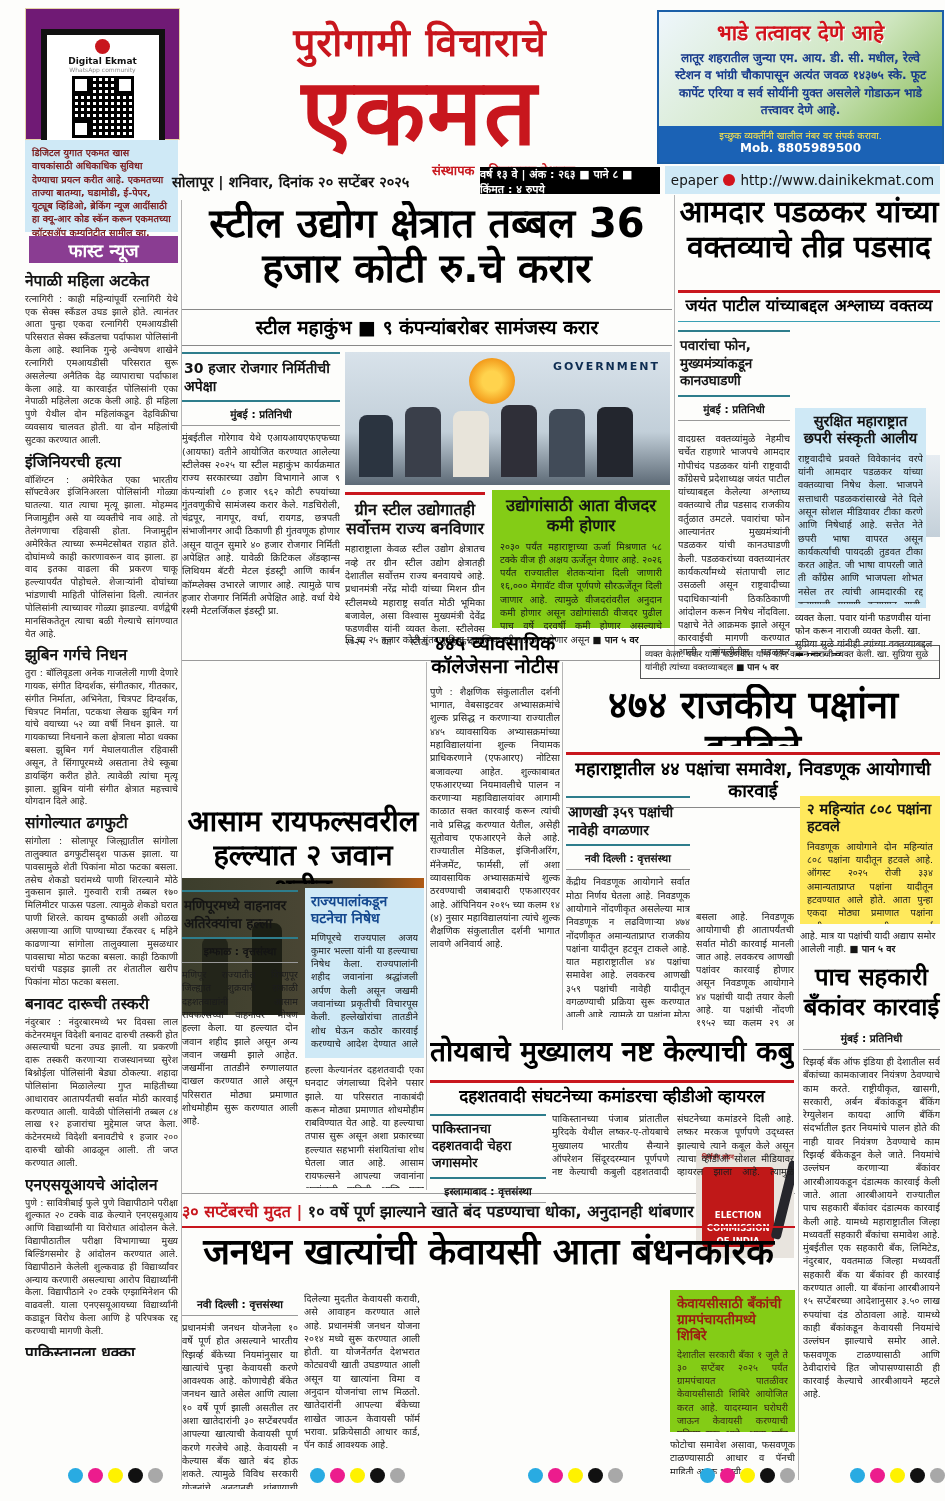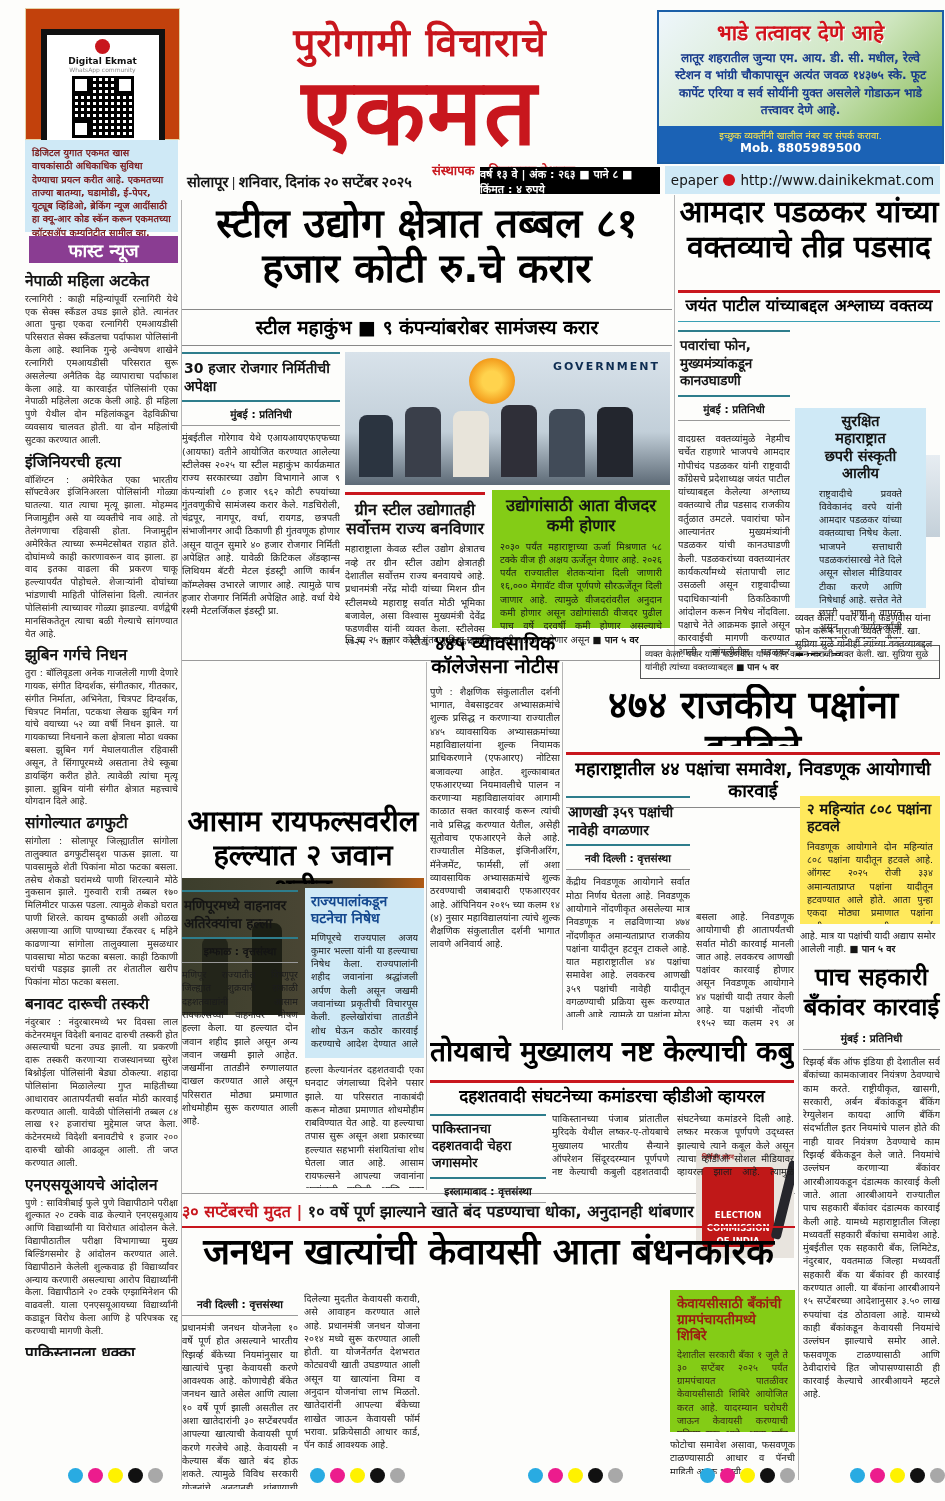--- a/index.html
+++ b/index.html
@@ -3,21 +3,21 @@
 <meta charset="utf-8">
 <style>
   html,body{margin:0;padding:0;background:#8a8a8a;}
   .page{position:relative;width:945px;height:1501px;background:#fdfdfb;margin:0 auto;
         font-family:"DejaVu Sans",sans-serif;color:#141414;overflow:hidden;}
   .abs{position:absolute;}
   .ovh{overflow:hidden;}
   .ctr{text-align:center;}
 
   
-  .qrbox{background:#c2410c;border:1px solid #e4d2a8;}
+  .qrbox{background:#701a75;border:1px solid #e4d2a8;}
   .qrpanel{background:#fff;border:6px solid #111;margin:20px auto 0;width:108px;padding:4px 2px;text-align:center;}
   .logo-dot{width:15px;height:15px;border-radius:50%;background:#c8161d;margin:0 auto 2px;color:#fff;font-size:7px;line-height:15px;}
   .qr-title{font-size:9px;font-weight:bold;color:#111;}
   .qr-sub{font-size:6px;color:#888;margin-bottom:3px;}
   .qrcode{width:62px;height:62px;margin:2px auto;position:relative;
     background:
       repeating-linear-gradient(0deg,#000 0 3px,transparent 3px 6px),
       repeating-linear-gradient(90deg,#000 0 3px,#fff 3px 6px);}
   .fpat{position:absolute;width:12px;height:12px;border:3px solid #000;background:#fff;}
   .caption-box{background:#cfe9f6;color:#7c2022;font-size:9.5px;line-height:1.4;padding:6px 7px;font-weight:bold;}
@@ -140,37 +140,37 @@
 
   <div class="abs adbox ctr" style="left:657px;top:10px;width:283px;height:150px;">
     <div class="ad-title">भाडे तत्वावर देणे आहे</div>
     <div class="ad-body">लातूर शहरातील जुन्या एम. आय. डी. सी. मधील, रेल्वे स्टेशन व भांग्री चौकापासून अत्यंत जवळ १४३७५ स्के. फूट कार्पेट एरिया व सर्व सोयींनी युक्त असलेले गोडाऊन भाडे तत्त्वावर देणे आहे.</div>
     <div class="ad-foot">
       <div class="ad-contact">इच्छुक व्यक्तींनी खालील नंबर वर संपर्क करावा.</div>
       <div class="ad-mob">Mob. 8805989500</div>
     </div>
   </div>
 
-  <div class="abs dateline" style="left:187px;top:167px;width:290px;height:27px;font-family:Liberation Serif, serif;">सोलापूर | शनिवार, दिनांक २० सप्टेंबर २०२५</div>
+  <div class="abs dateline" style="left:172px;top:167px;width:290px;height:27px;">सोलापूर | शनिवार, दिनांक २० सप्टेंबर २०२५</div>
   <div class="abs issue" style="left:480px;top:167px;width:180px;height:27px;">वर्ष १३ वे | अंक : २६३ ■ पाने ८ ■ किंमत : ४ रुपये</div>
   <div class="abs epaper" style="left:665px;top:166px;width:275px;height:28px;">
     <span>epaper</span>
     <span class="ep-icon"></span>
     <span>http://www.dainikekmat.com</span>
   </div>
 
   <div class="abs vrule" style="left:181px;top:200px;height:1280px;"></div>
   <div class="abs vrule" style="left:674px;top:195px;height:465px;"></div>
   <div class="abs hrule" style="left:182px;top:660px;width:758px;"></div>
   <div class="abs vrule" style="left:426px;top:662px;height:528px;"></div>
   <div class="abs vrule" style="left:562px;top:662px;height:368px;"></div>
   <div class="abs vrule" style="left:798px;top:940px;height:540px;"></div>
   <div class="abs hrule" style="left:182px;top:1193px;width:613px;"></div>
 
-  <div class="abs h-xl ctr ovh" style="left:182px;top:201px;width:490px;height:103px;">स्टील उद्योग क्षेत्रात तब्बल ८१ हजार कोटी रु.चे करार</div>
+  <div class="abs h-xl ctr ovh" style="left:182px;top:201px;width:490px;height:103px;">स्टील उद्योग क्षेत्रात तब्बल 36 हजार कोटी रु.चे करार</div>
   <div class="abs subhead ctr" style="left:182px;top:309px;width:490px;border-top:1px solid #888;border-bottom:1px solid #888;padding:6px 0;">स्टील महाकुंभ ■ ९ कंपन्यांबरोबर सामंजस्य करार</div>
 
   <div class="abs" style="left:182px;top:352px;width:158px;">
     <div class="kick">30 हजार रोजगार निर्मितीची अपेक्षा</div>
     <div class="by">मुंबई : प्रतिनिधी</div>
     <div class="body ovh" style="height:252px;">मुंबईतील गोरेगाव येथे एआयआयएफएफच्या (आयफा) वतीने आयोजित करण्यात आलेल्या स्टीलेक्स २०२५ या स्टील महाकुंभ कार्यक्रमात राज्य सरकारच्या उद्योग विभागाने आज ९ कंपन्यांशी ८० हजार ९६२ कोटी रुपयांच्या गुंतवणुकीचे सामंजस्य करार केले. गडचिरोली, चंद्रपूर, नागपूर, वर्धा, रायगड, छत्रपती संभाजीनगर आदी ठिकाणी ही गुंतवणूक होणार असून यातून सुमारे ४० हजार रोजगार निर्मिती अपेक्षित आहे. यावेळी क्रिटिकल अँडव्हान्स लिथियम बॅटरी मेटल इंडस्ट्री आणि कार्बन कॉम्प्लेक्स उभारले जाणार आहे. त्यामुळे पाच हजार रोजगार निर्मिती अपेक्षित आहे. वर्धा येथे रश्मी मेटलर्जिकल इंडस्ट्री प्रा.</div>
   </div>
 
   <div class="abs photo ph-steel" style="left:345px;top:352px;width:325px;height:133px;">
     <div class="sun"></div>
@@ -207,21 +207,21 @@
     <div class="by">मुंबई : प्रतिनिधी</div>
   </div>
   <div class="abs photo ph-pad" style="left:795px;top:322px;width:145px;height:82px;">
     <div style="position:absolute;left:52px;top:8px;width:40px;height:40px;border-radius:50%;background:#c8956c;"></div>
     <div style="position:absolute;left:50px;top:4px;width:44px;height:14px;border-radius:10px 10px 0 0;background:#1e1a18;"></div>
     <div style="position:absolute;left:36px;top:46px;width:74px;height:36px;border-radius:12px 12px 0 0;background:#f2f2ee;"></div>
   </div>
 
   <div class="abs body ovh" style="left:678px;top:432px;width:112px;height:226px;">वादग्रस्त वक्तव्यांमुळे नेहमीच चर्चेत राहणारे भाजपचे आमदार गोपीचंद पडळकर यांनी राष्ट्रवादी काँग्रेसचे प्रदेशाध्यक्ष जयंत पाटील यांच्याबद्दल केलेल्या अश्लाघ्य वक्तव्याचे तीव्र पडसाद राजकीय वर्तुळात उमटले. पवारांचा फोन आल्यानंतर मुख्यमंत्र्यांनी पडळकर यांची कानउघाडणी केली. पडळकरांच्या वक्तव्यानंतर कार्यकर्त्यांमध्ये संतापाची लाट उसळली असून राष्ट्रवादीच्या पदाधिकाऱ्यांनी ठिकठिकाणी आंदोलन करून निषेध नोंदविला. पक्षाचे नेते आक्रमक झाले असून कारवाईची मागणी करण्यात आली. सांगलीतील पडळकर यांच्या वक्तव्याचा सर्वच स्तरांतून निषेध केला जात आहे.</div>
 
-  <div class="abs blue" style="left:795px;top:408px;width:131px;height:200px;box-sizing:border-box;padding:5px 24px;">
+  <div class="abs blue" style="left:795px;top:408px;width:131px;height:200px;box-sizing:border-box;padding:5px 3px;">
     <div class="boxtitle" style="font-size:14.5px;">सुरक्षित महाराष्ट्रात छपरी संस्कृती आलीय</div>
     <div class="body ovh" style="height:152px;">राष्ट्रवादीचे प्रवक्ते विवेकानंद वरपे यांनी आमदार पडळकर यांच्या वक्तव्याचा निषेध केला. भाजपने सत्ताधारी पडळकरांसारखे नेते दिले असून सोशल मीडियावर टीका करणे आणि निषेधार्ह आहे. सत्तेत नेते छपरी भाषा वापरत असून कार्यकर्त्यांची पायदळी तुडवत टीका करत आहेत. जी भाषा वापरली जाते ती काँग्रेस आणि भाजपला शोभत नसेल तर त्यांची आमदारकी रद्द करण्याची मागणी करण्यात यावी, अशी मागणी केली.</div>
   </div>
   <div class="abs cont ovh" style="left:795px;top:612px;width:145px;height:44px;">
     <span>व्यक्त केला. पवार यांनी फडणवीस यांना फोन करून नाराजी व्यक्त केली. खा. सुप्रिया सुळे यांनीही त्यांच्या वक्तव्याबद्दल</span>
     <span class="p5">■ पान ५ वर</span>
   </div>
 
   <div class="abs photo ph-sold" style="left:182px;top:663px;width:242px;height:137px;">
     <div class="fireglow"></div>

